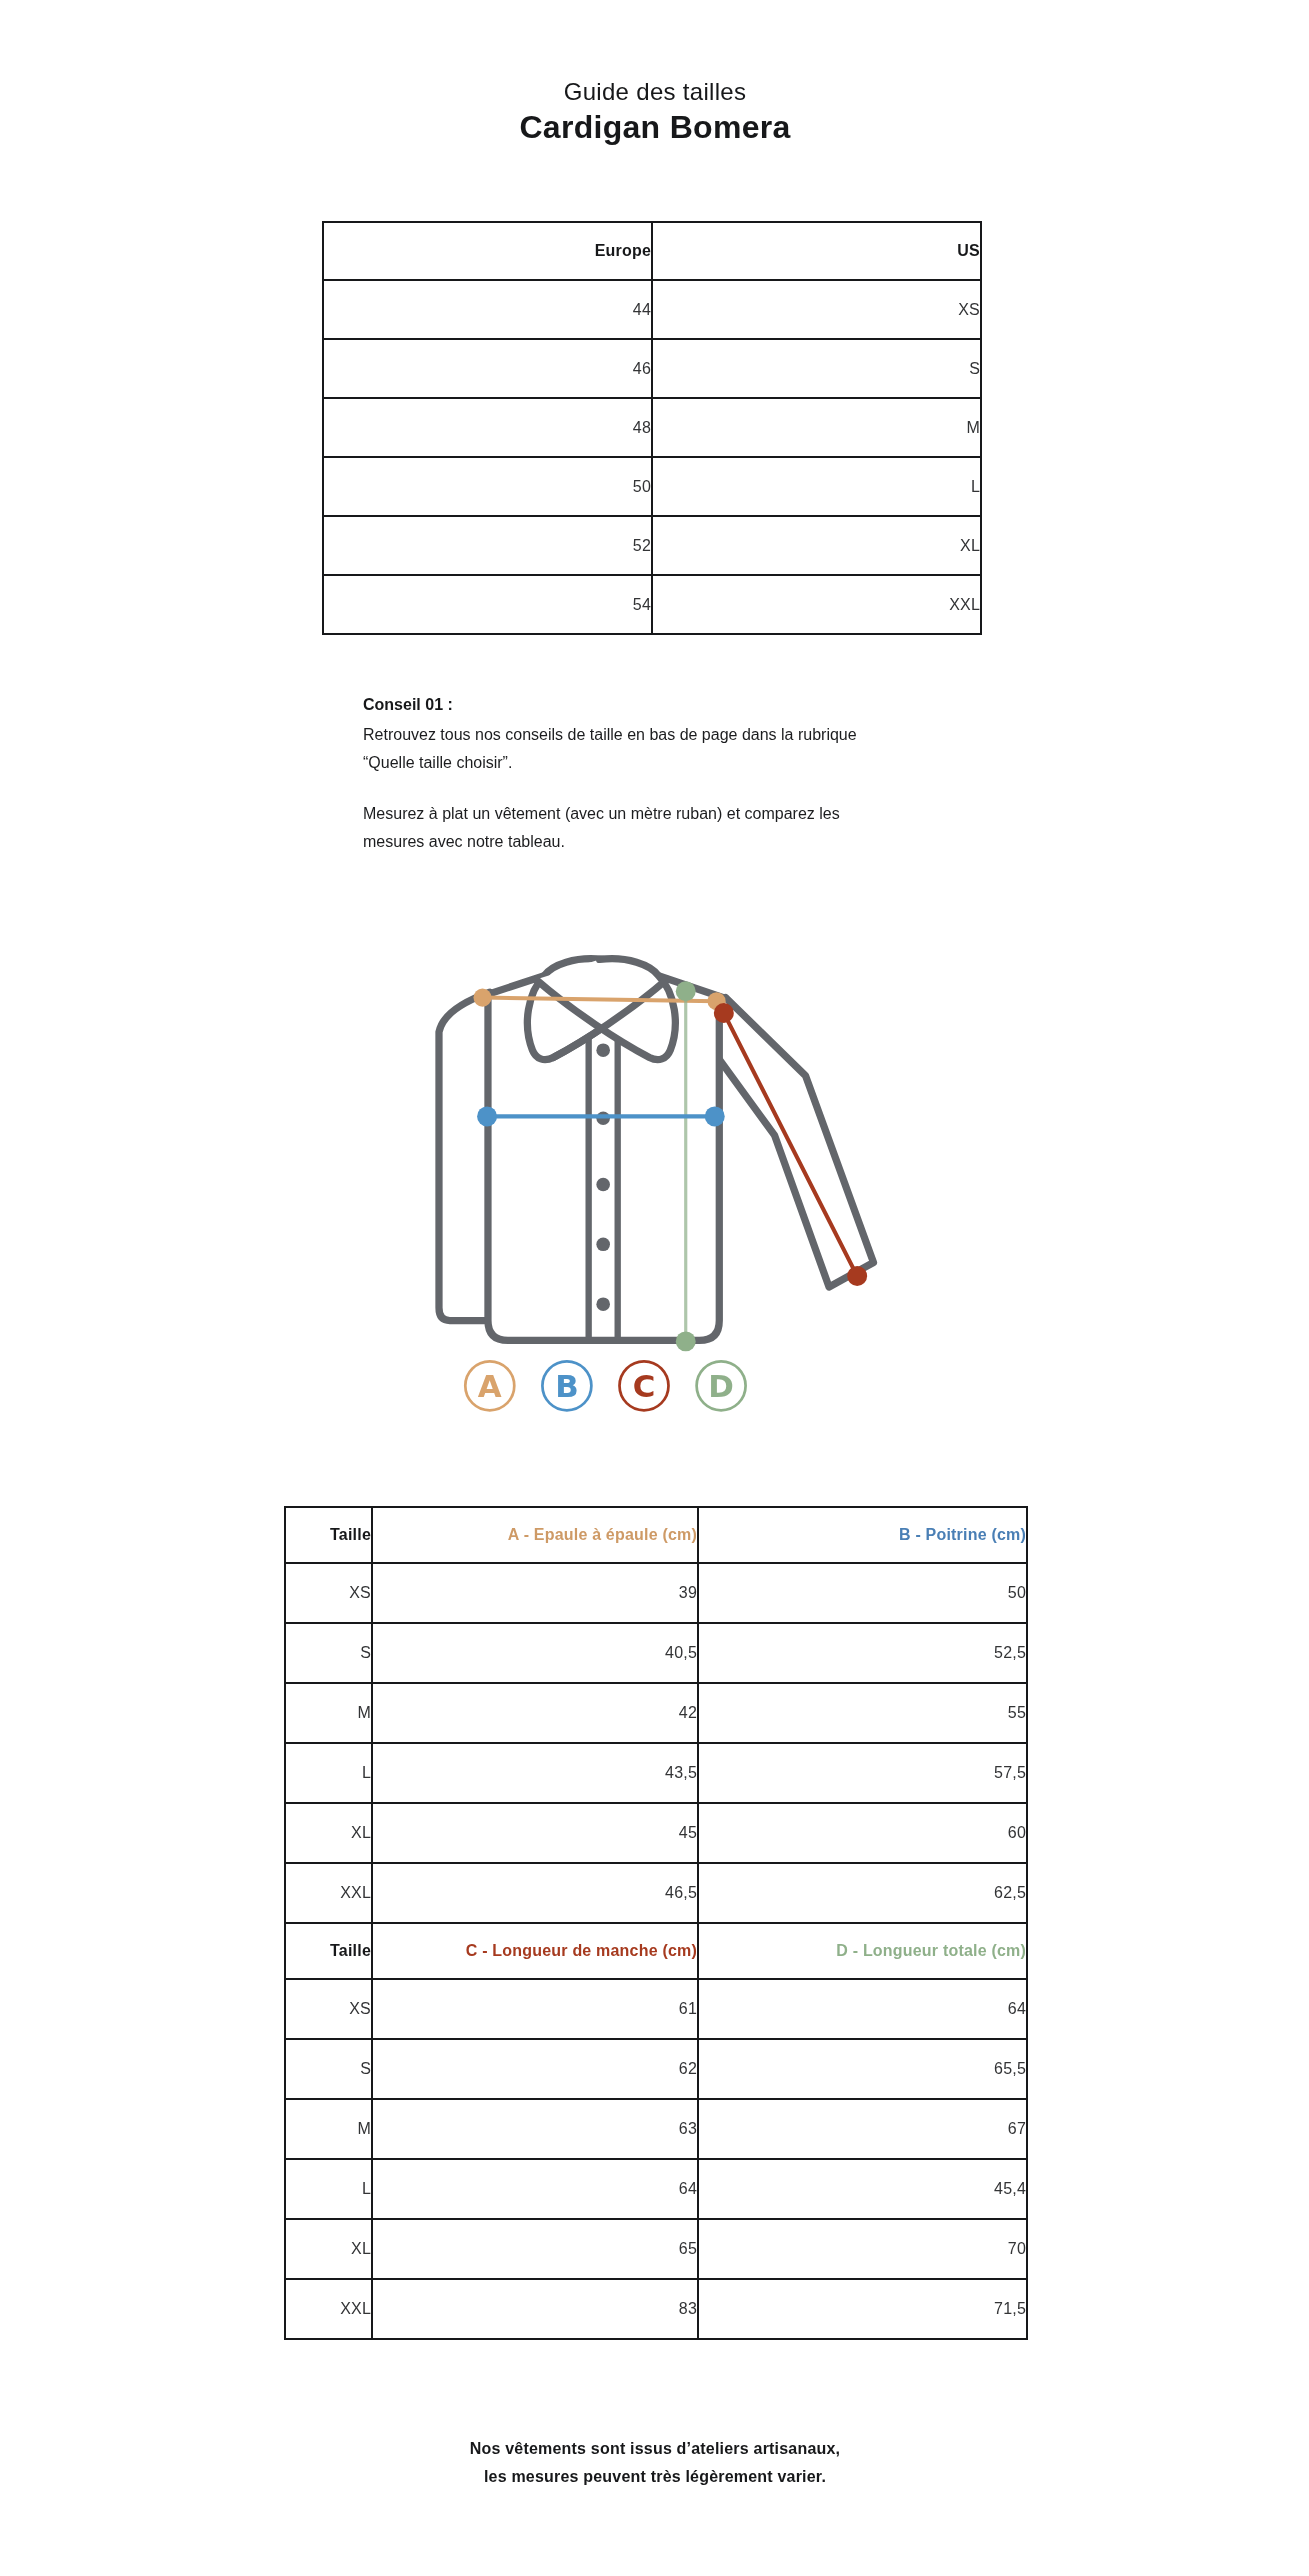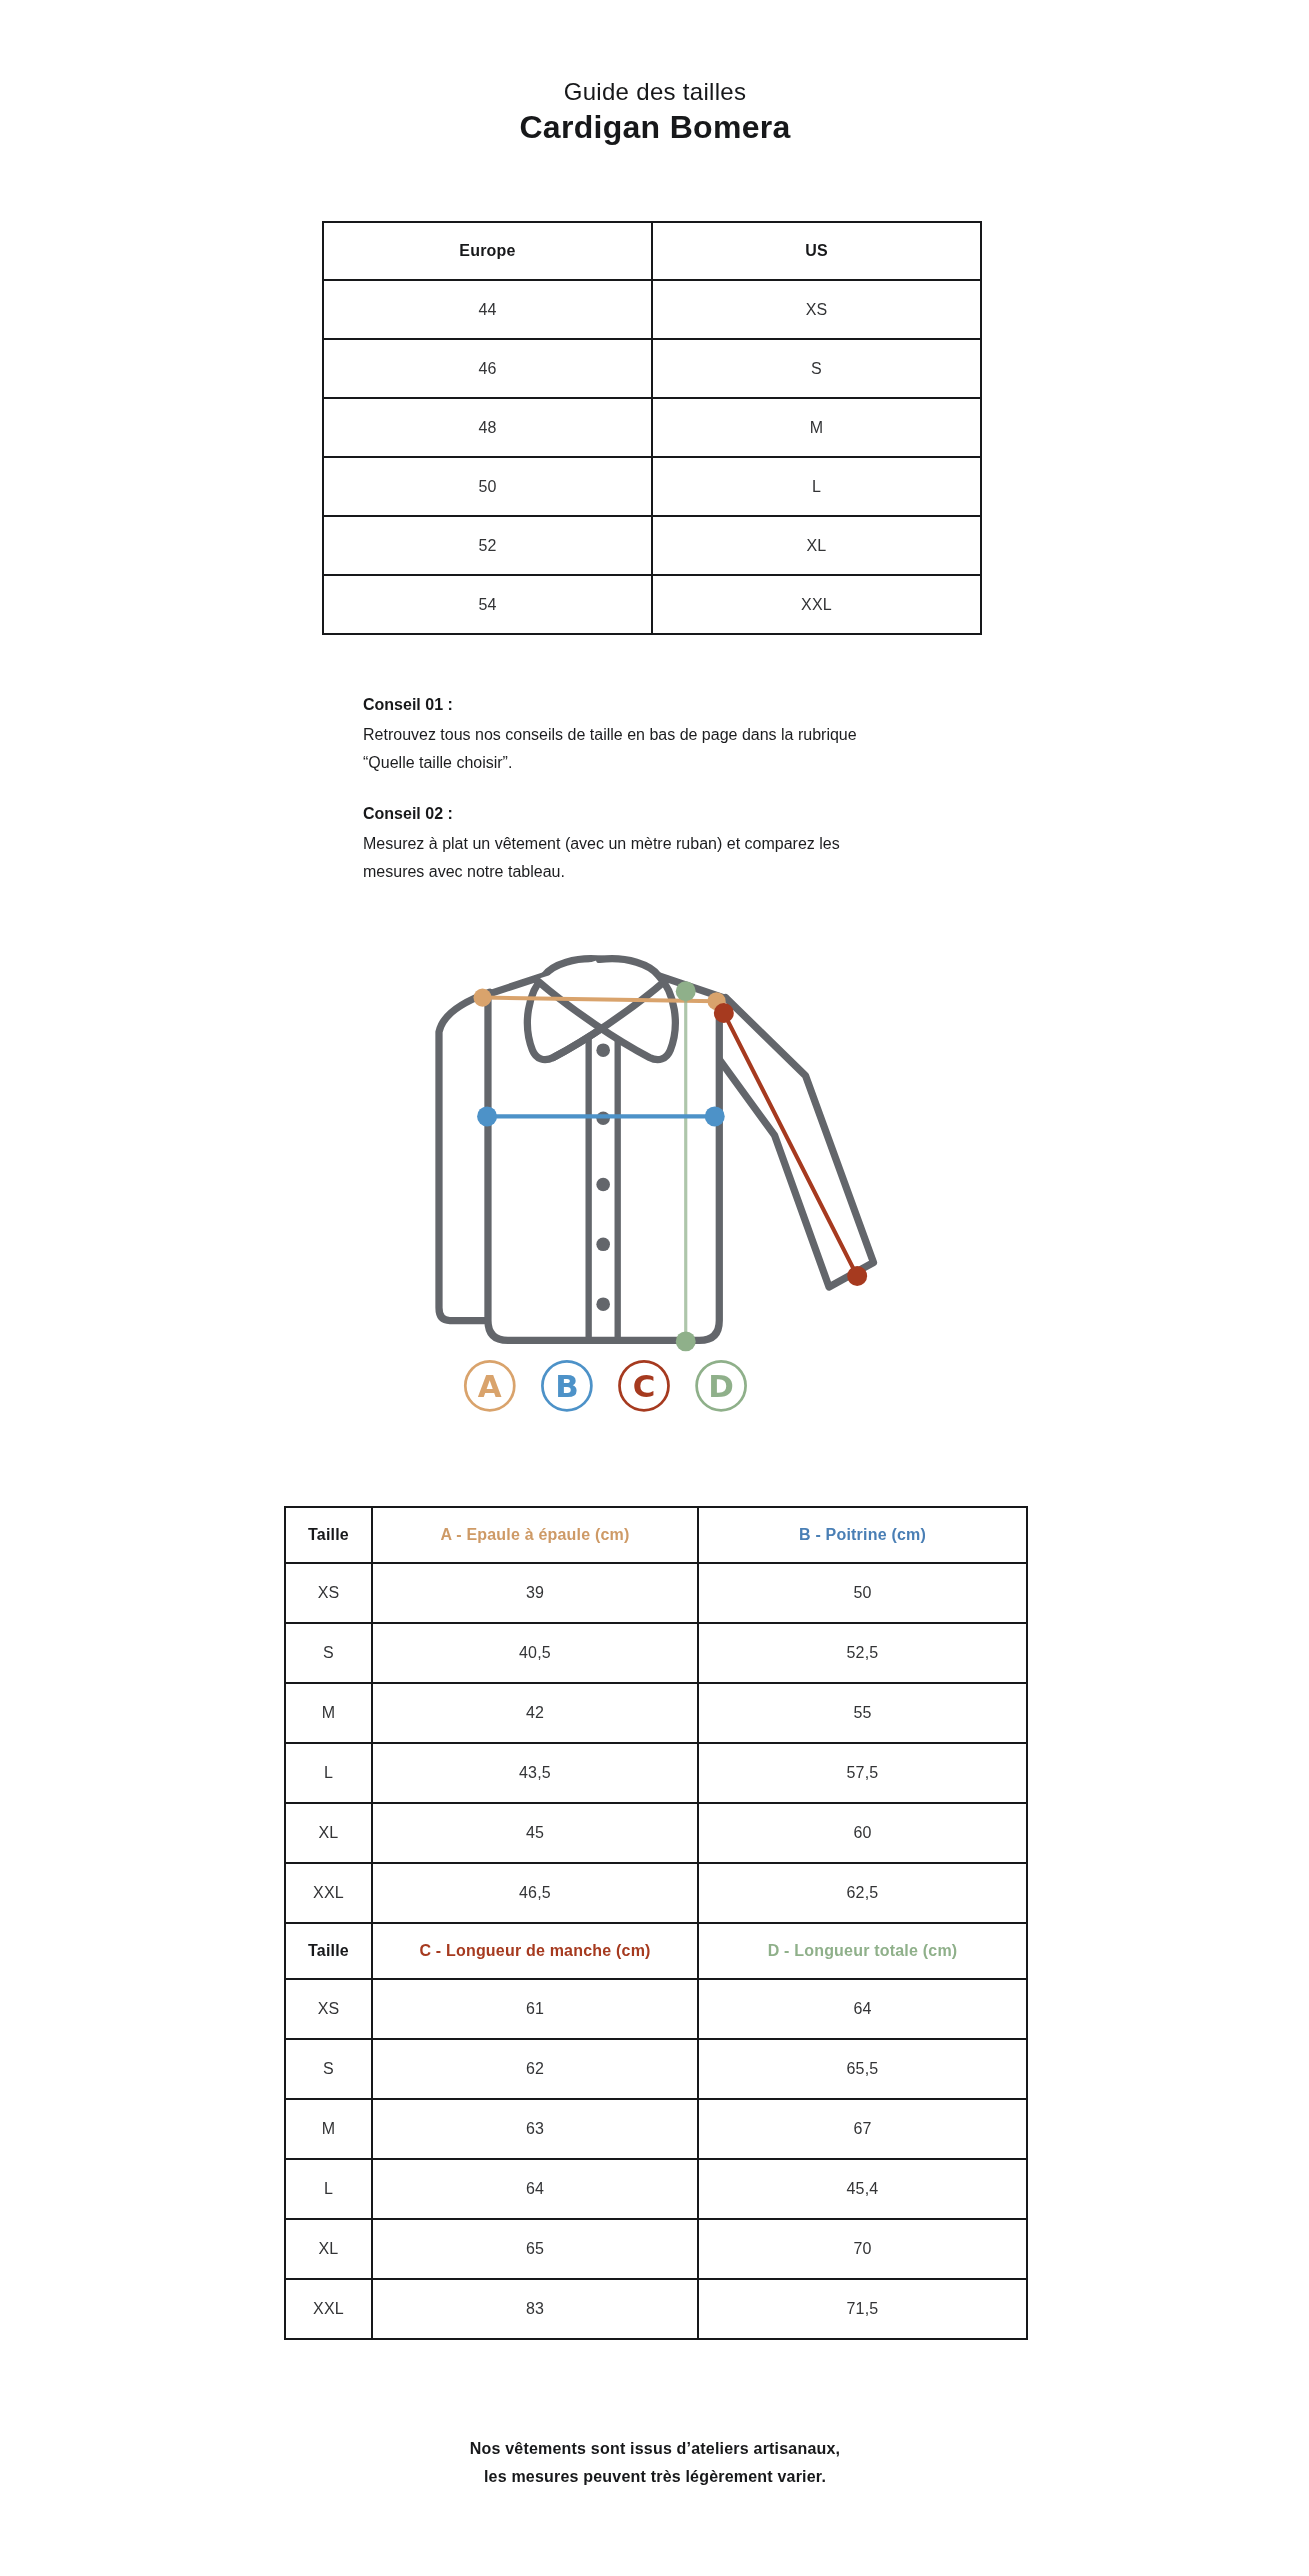--- a/index.html
+++ b/index.html
@@ -6,21 +6,21 @@
   body{
     width:1310px;height:2576px;position:relative;background:#ffffff;
     font-family:"Liberation Sans","DejaVu Sans",sans-serif;color:#17181a;
   }
   
   .title-block{position:absolute;top:76px;left:0;width:100%;text-align:center;}
   .title-block .small{font-size:24px;font-weight:400;letter-spacing:0.3px;line-height:31px;}
   .title-block .big{font-size:32px;font-weight:700;letter-spacing:0.3px;line-height:40px;}
   
   table{border-collapse:collapse;table-layout:fixed;background:#fff;}
-  th,td{border:2.7px solid #17181a;text-align:center;vertical-align:middle;
+  th,td{border:2.7px solid #17181a;text-align:right;vertical-align:middle;
         font-size:16px;letter-spacing:0.2px;padding:0;}
   th{font-weight:700;color:#17181a;}
   td{font-weight:400;color:#333436;border-radius:14px;}
   .t1{position:absolute;left:322px;top:221px;width:660px;}
   .t1 th{height:56px;}
   .t1 td{height:57px;}
   .t2{position:absolute;left:284px;top:1506px;width:742px;}
   .t2 th{height:54px;}
   .t2 td{height:58px;}
   
@@ -84,21 +84,20 @@
     <tr>
         <td>54</td>
         <td>XXL</td>
       </tr>
   </tbody>
 </table>
 
 <div class="tips">
   <p class="tip-label">Conseil 01 :</p>
   <p class="tip-text">Retrouvez tous nos conseils de taille en bas de page dans la rubrique “Quelle taille choisir”.</p>
-  <p class="tip-label">Conseil 02 :</p>
   <p class="tip-text">Mesurez à plat un vêtement (avec un mètre ruban) et comparez les mesures avec notre tableau.</p>
 </div>
 
 <svg class="diagram" width="508" height="508" viewBox="0 0 560 560">
 
   <path class="outline-fill" d="M 110,74 C 82,84 58,98 54,118 L 54,422 Q 54,436 66,436 L 108,436"></path>
 
   <path class="outline-fill" d="M 370,80 L 458,166 L 533,372 L 484,399 L 424,232 L 363,148"></path>
 
   <path class="outline-fill" d="M 108,78 L 108,436 Q 108,458 130,458 L 341,458 Q 363,458 363,436 L 363,84"></path>

